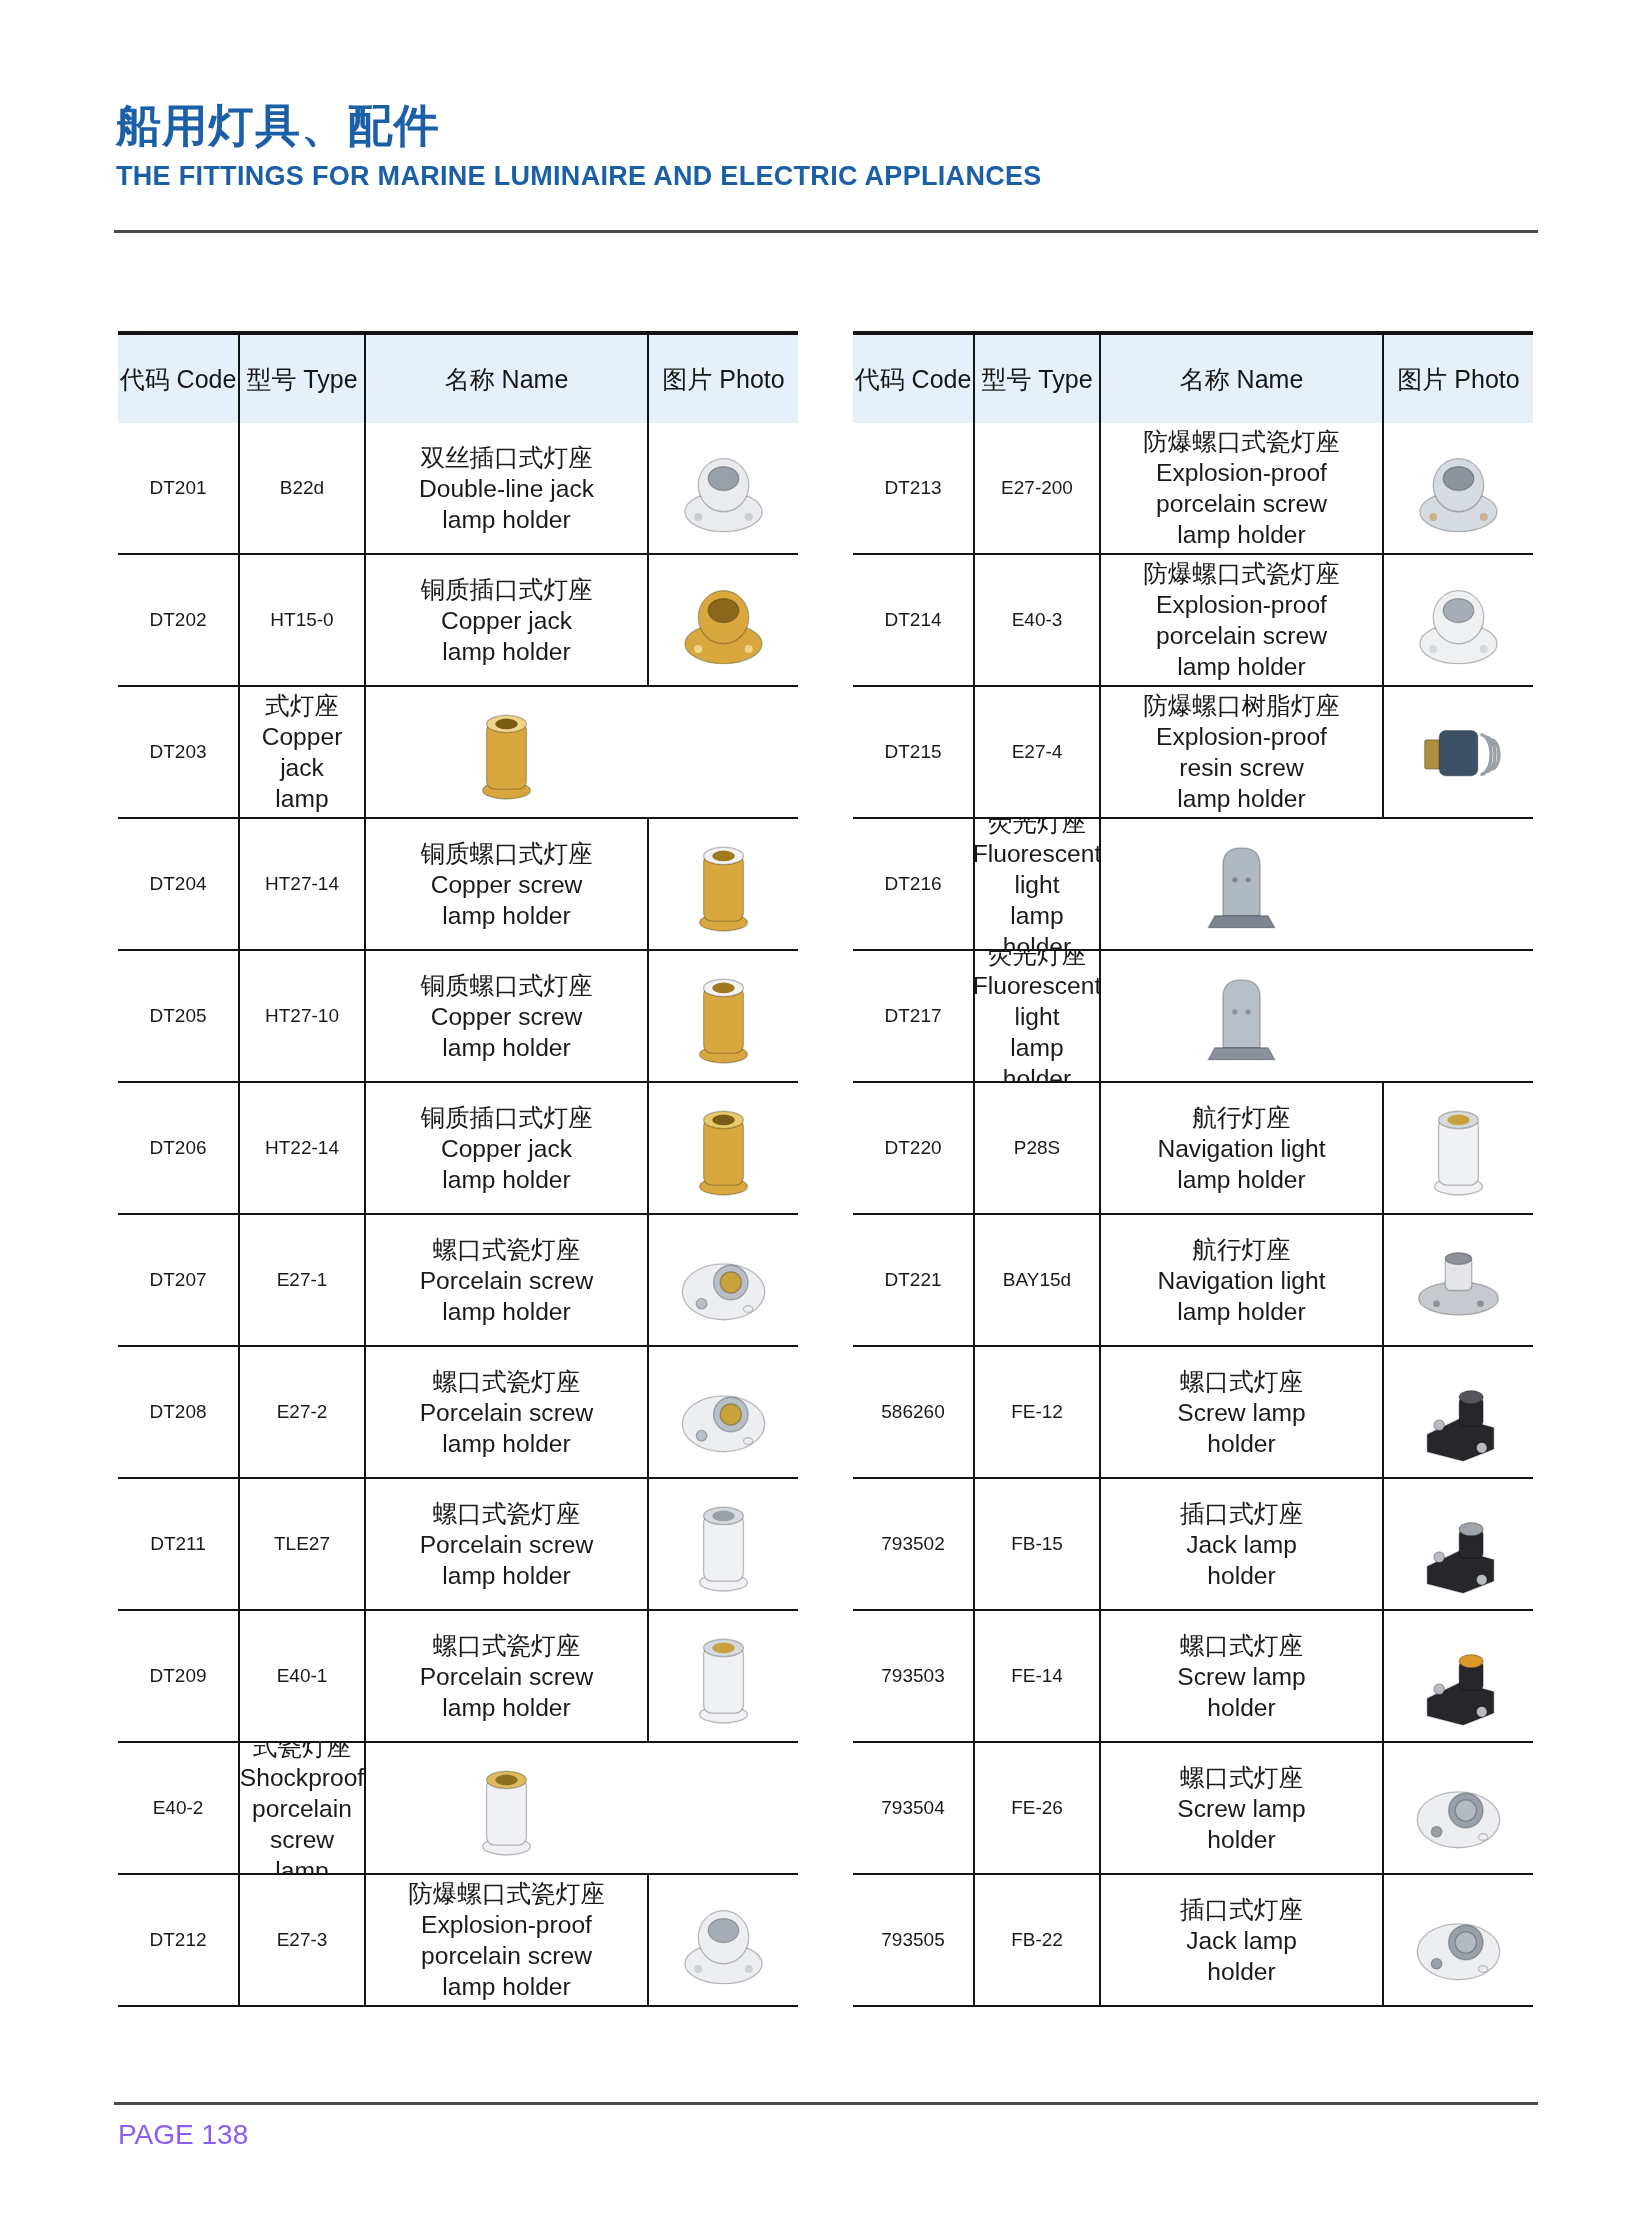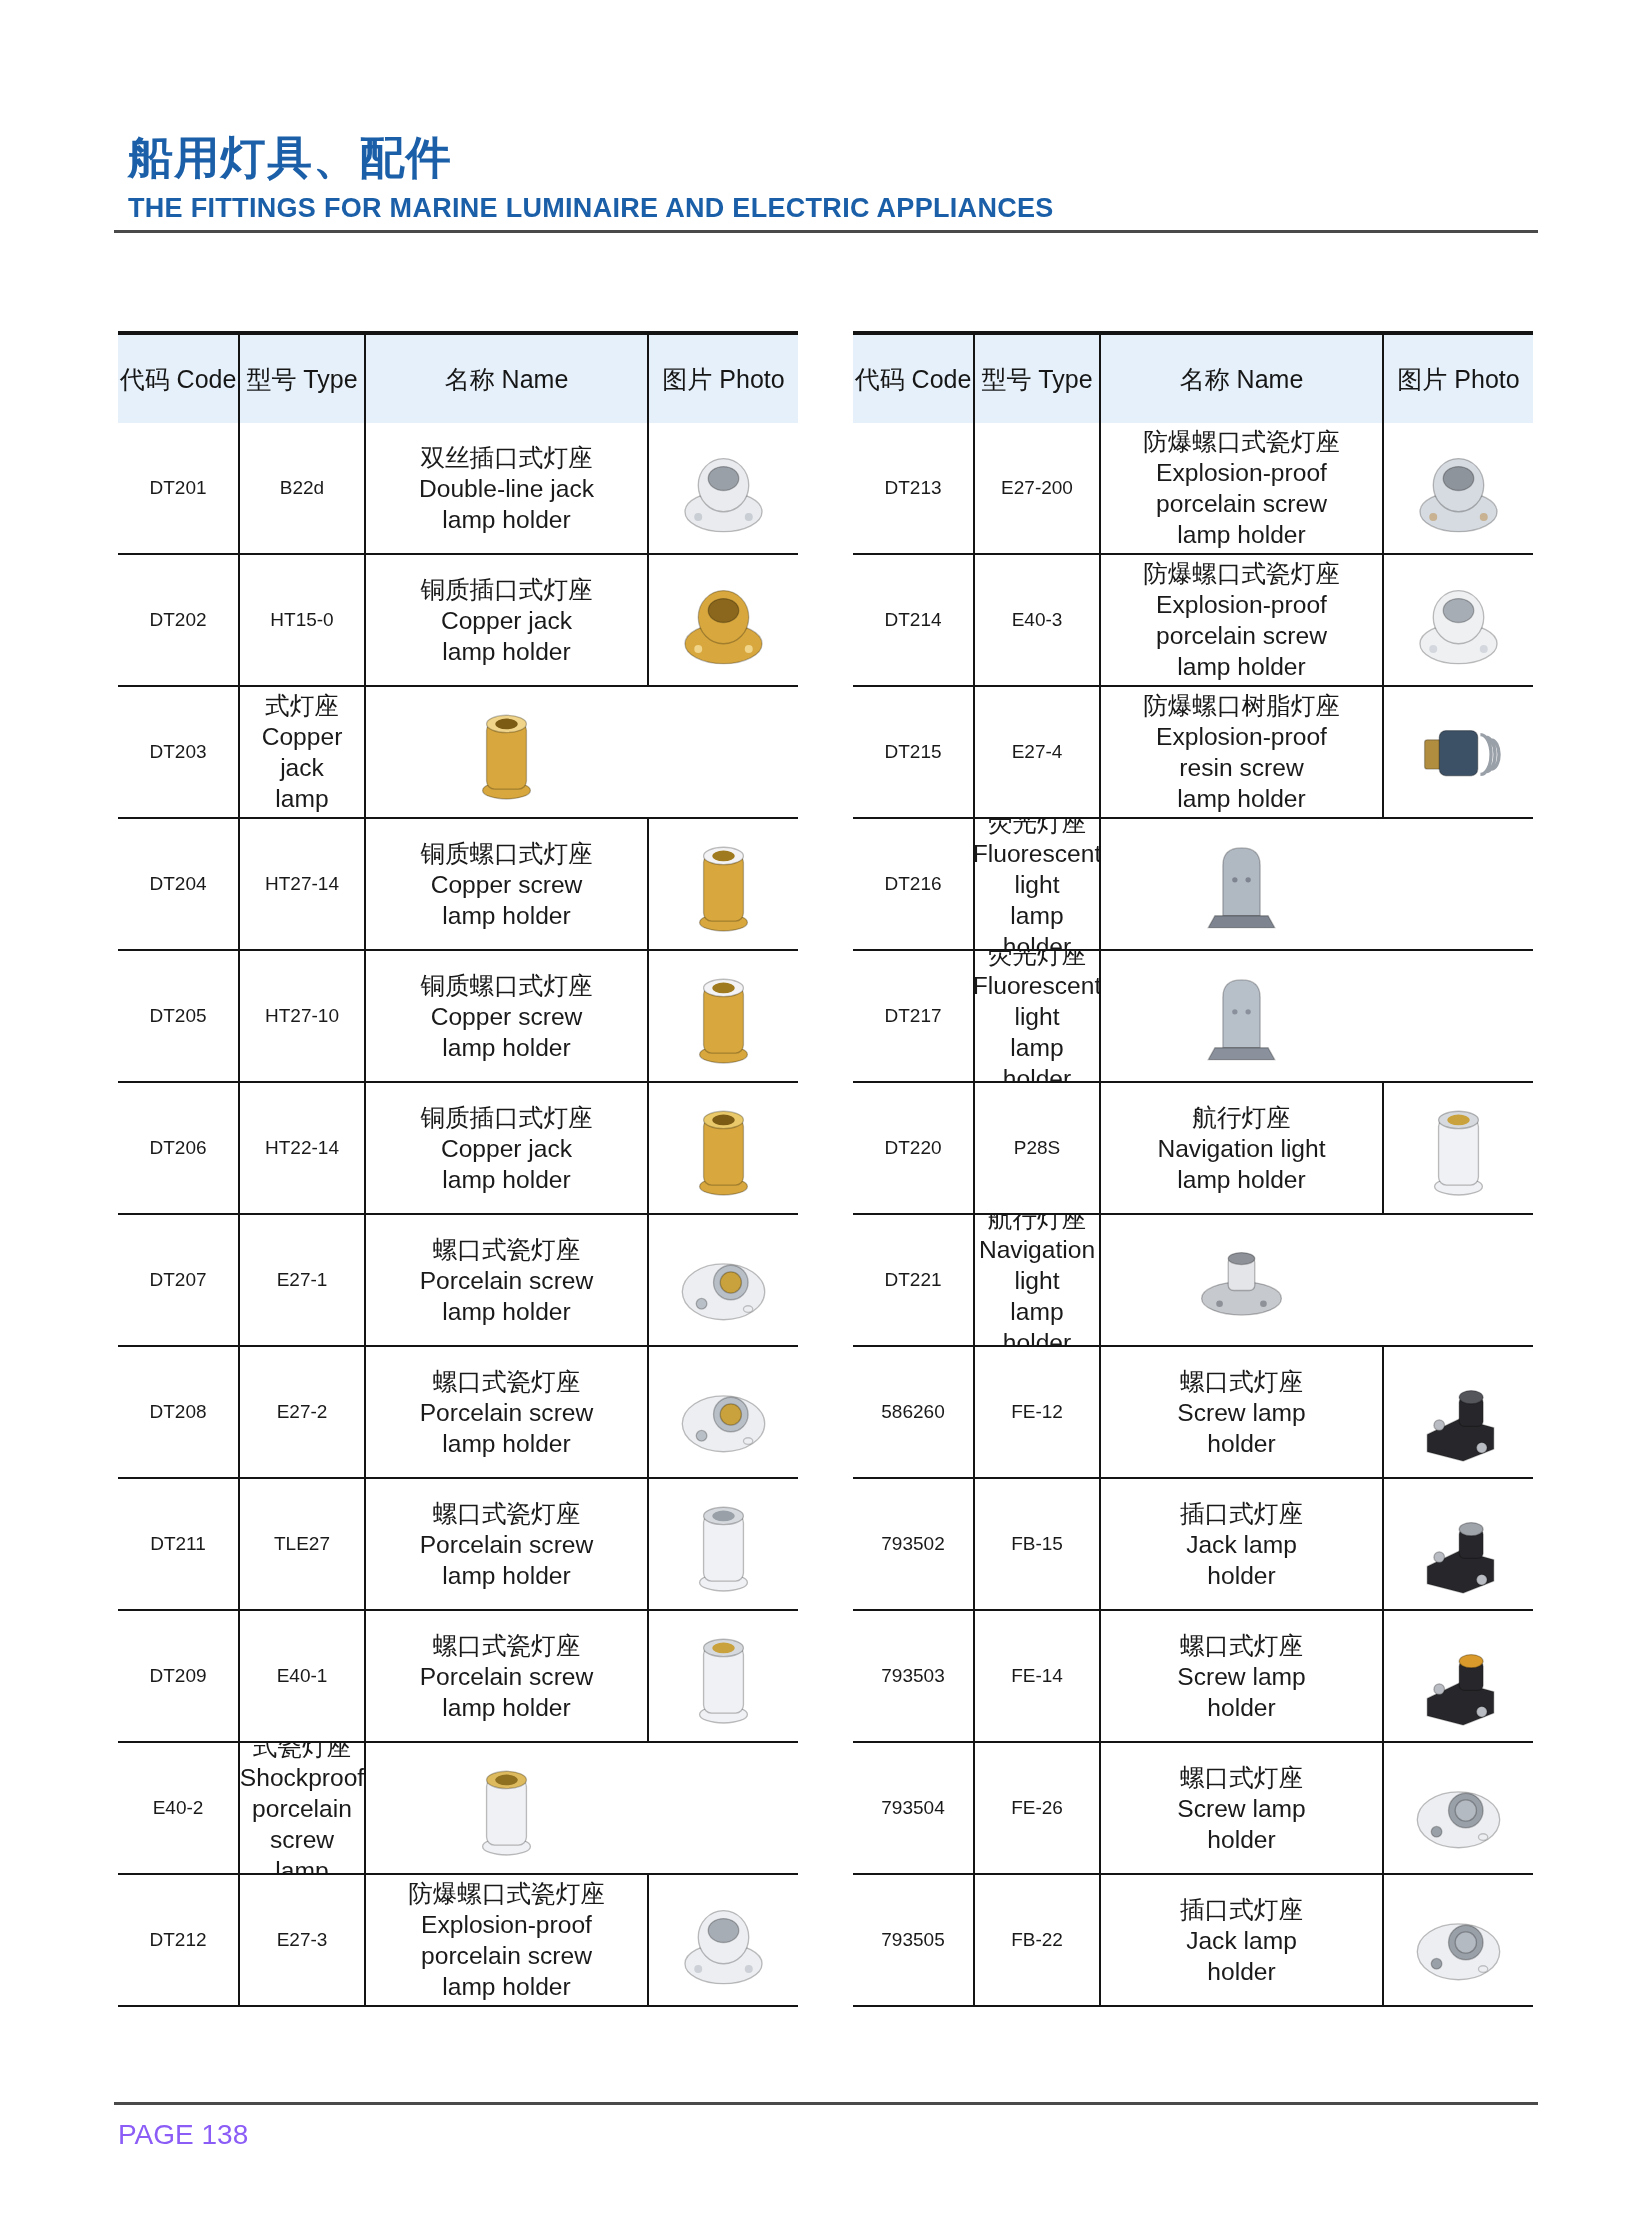--- a/index.html
+++ b/index.html
@@ -1,20 +1,20 @@
 <!DOCTYPE html>
 <html style="font-size:10.6px"><head>
 <meta charset="utf-8">
 <style>
   html,body{margin:0;padding:0;background:#ffffff;}
   body{width:1650px;height:2239px;position:relative;overflow:hidden;
        font-family:"Liberation Sans","DejaVu Sans",sans-serif;color:#1a1a1a;}
 
   
-  .hdr{position:absolute;left:128px;top:100px;width:1437px;margin-top:32px;}
+  .hdr{position:absolute;left:116px;top:100px;width:1437px;}
   .title-zh{font-size:45px;font-weight:700;color:#1a5fa8;line-height:1.15;letter-spacing:1.3px;}
   .title-en{font-size:27px;font-weight:700;color:#1a5fa8;margin-top:9.3px;letter-spacing:0.3px;}
   .rule{position:absolute;left:114px;width:1424px;height:2.7px;background:#4a4a4a;}
   .rule.top{top:230px;}
   .rule.bottom{top:2102px;}
 
   
   .cat-table{position:absolute;top:331px;width:680px;border-top:4px solid #141414;box-sizing:content-box;}
   .cat-table.left{left:118px;}
   .cat-table.right{left:853px;}
@@ -406,20 +406,21 @@
                 <ellipse cx="85" cy="142" rx="36" ry="13" fill="#f0f1f4" stroke="rgba(0,0,0,0.25)" stroke-width="2"></ellipse>
                <rect x="55" y="40" width="60" height="100" rx="12" fill="#f0f1f4" stroke="rgba(0,0,0,0.25)" stroke-width="2"></rect>
                <ellipse cx="85" cy="42" rx="30" ry="13" fill="#d6dade" stroke="rgba(0,0,0,0.25)" stroke-width="2"></ellipse>
                <ellipse cx="85" cy="42" rx="17" ry="8" fill="#c9a23d"></ellipse>
               </svg>
             </div>
           </div>
         </div>
         <div class="row">
           <div class="c code">DT221</div>
+          <div class="c type">BAY15d</div>
           <div class="c name">
             <div>航行灯座</div>
             <div>Navigation light</div>
             <div>lamp holder</div>
           </div>
           <div class="c photo">
             <div class="ph">
               <svg viewBox="0 0 170 170" width="113" height="113" xmlns="http://www.w3.org/2000/svg">
                 <ellipse cx="85" cy="112" rx="60" ry="25" fill="#c6c9ce" stroke="rgba(0,0,0,0.25)" stroke-width="2"></ellipse>
                <rect x="65" y="50" width="40" height="50" rx="8" fill="#e3e5e9" stroke="rgba(0,0,0,0.25)" stroke-width="2"></rect>

